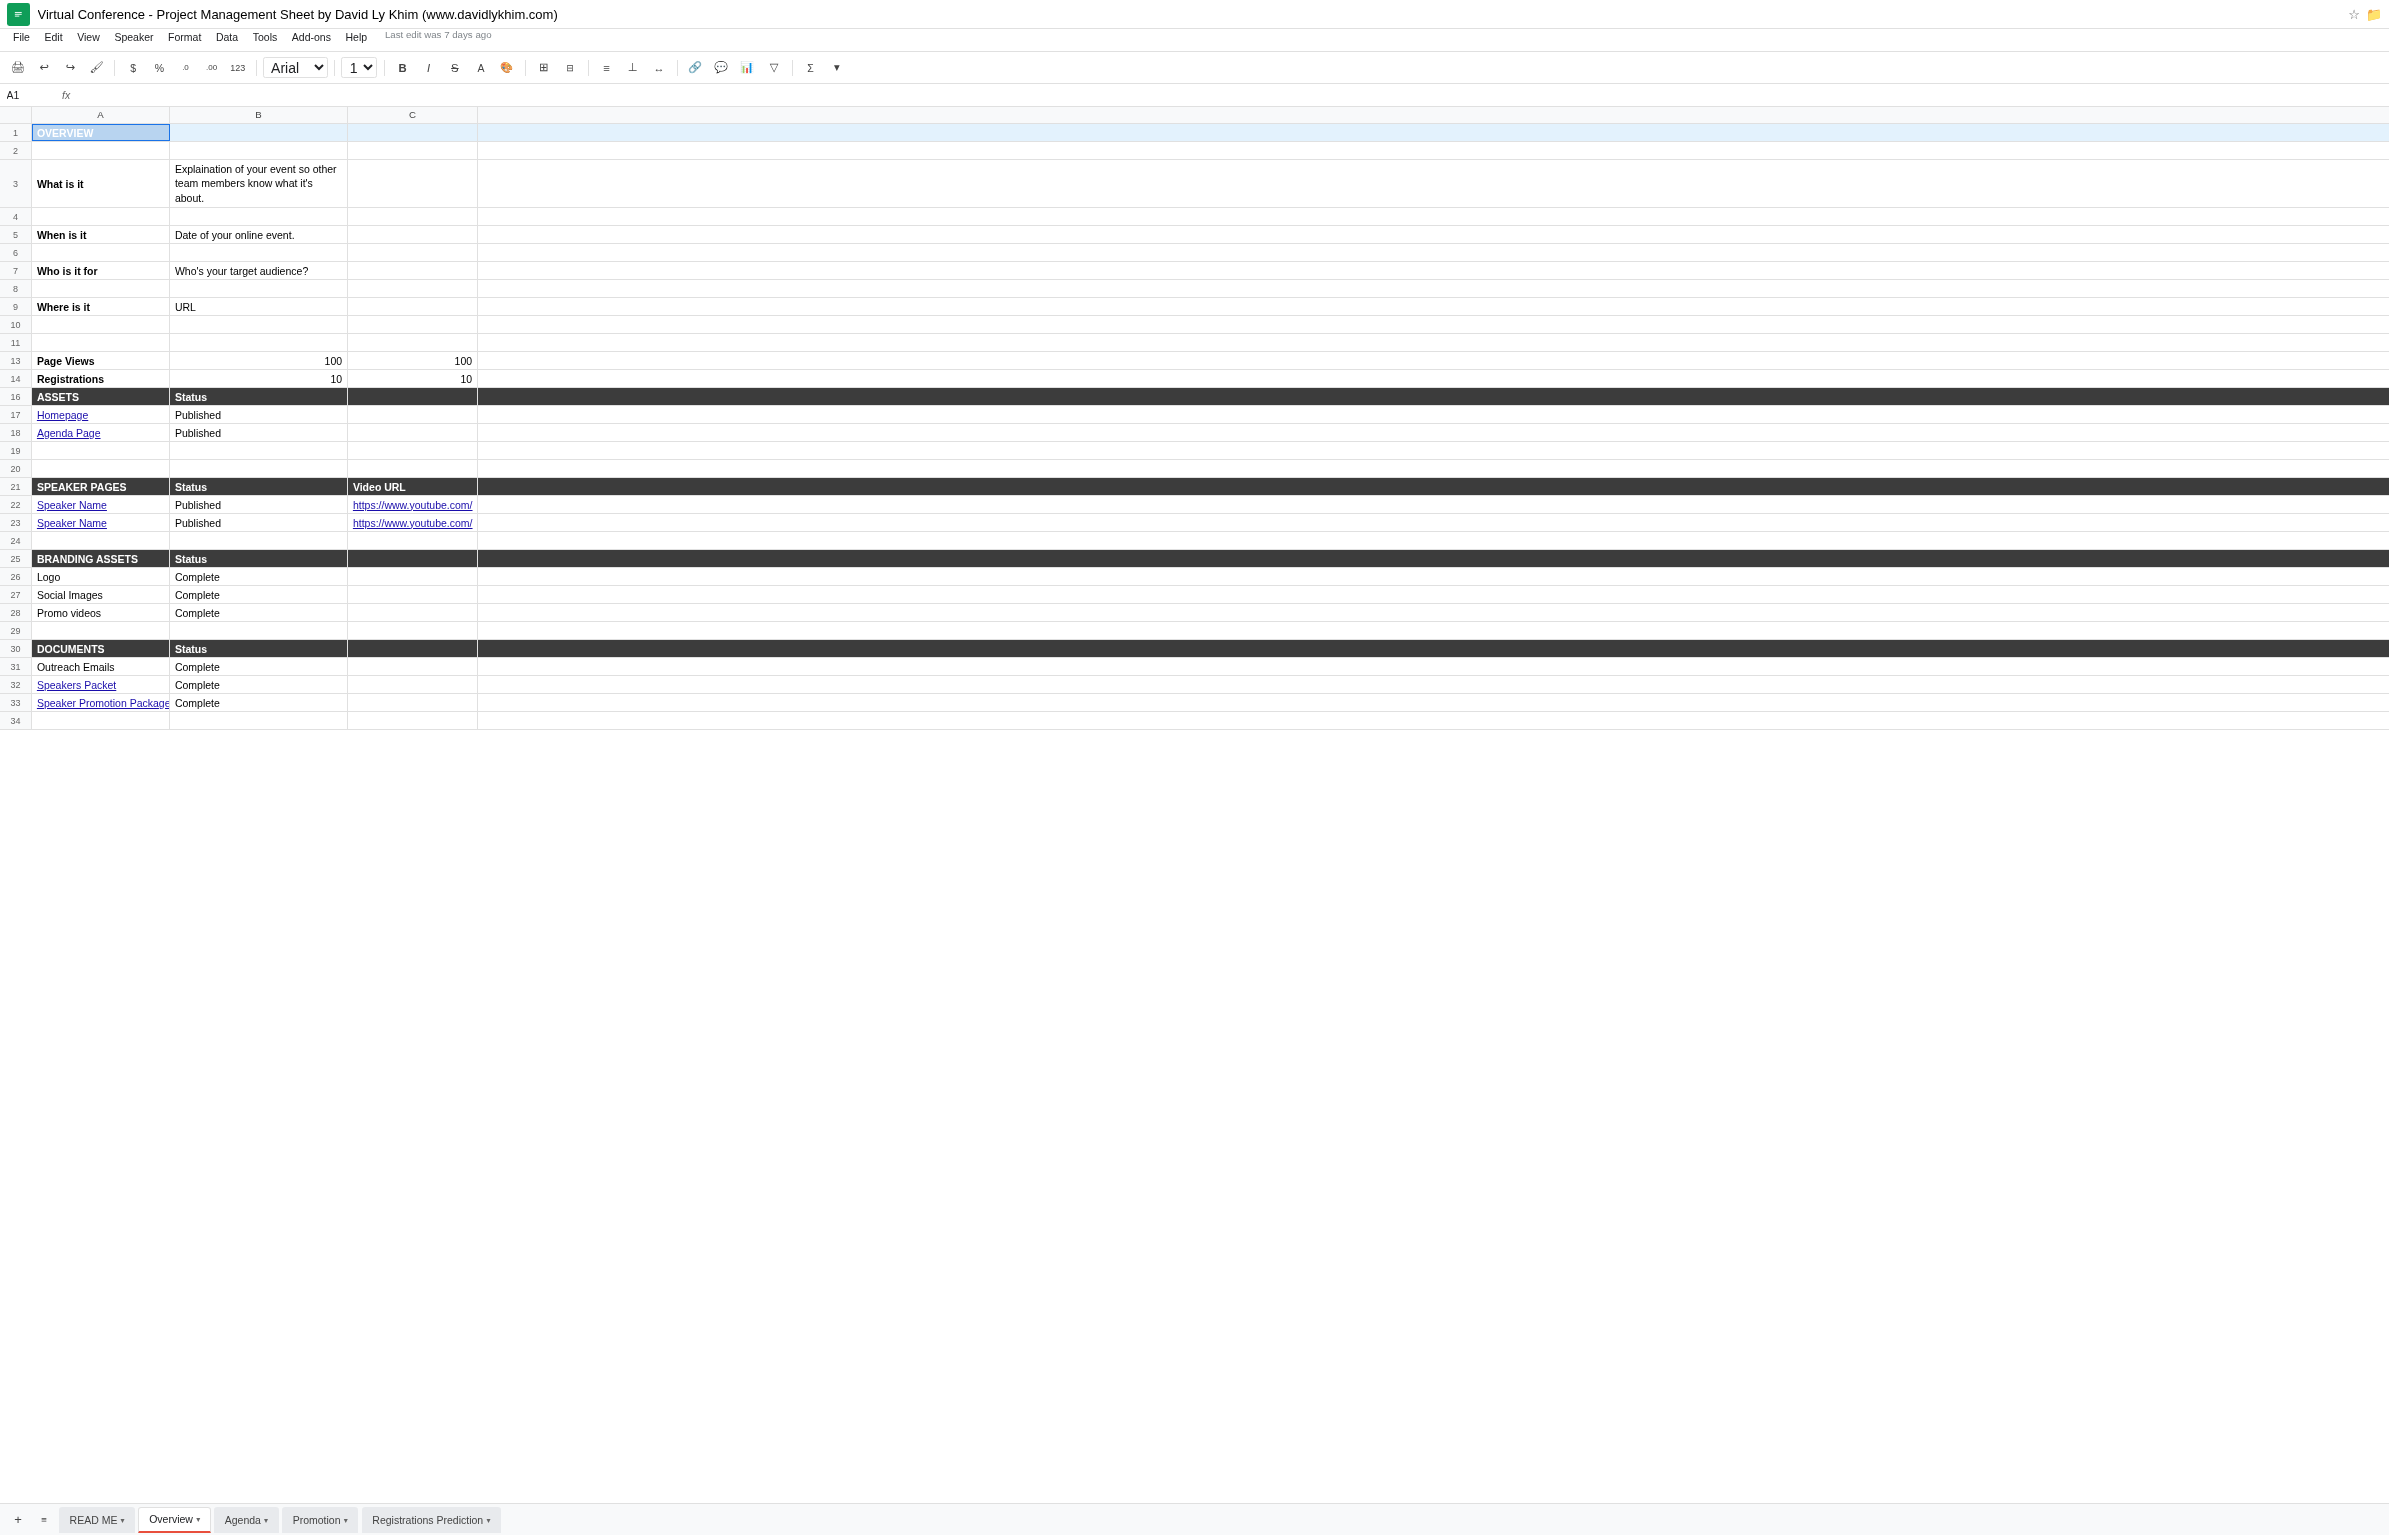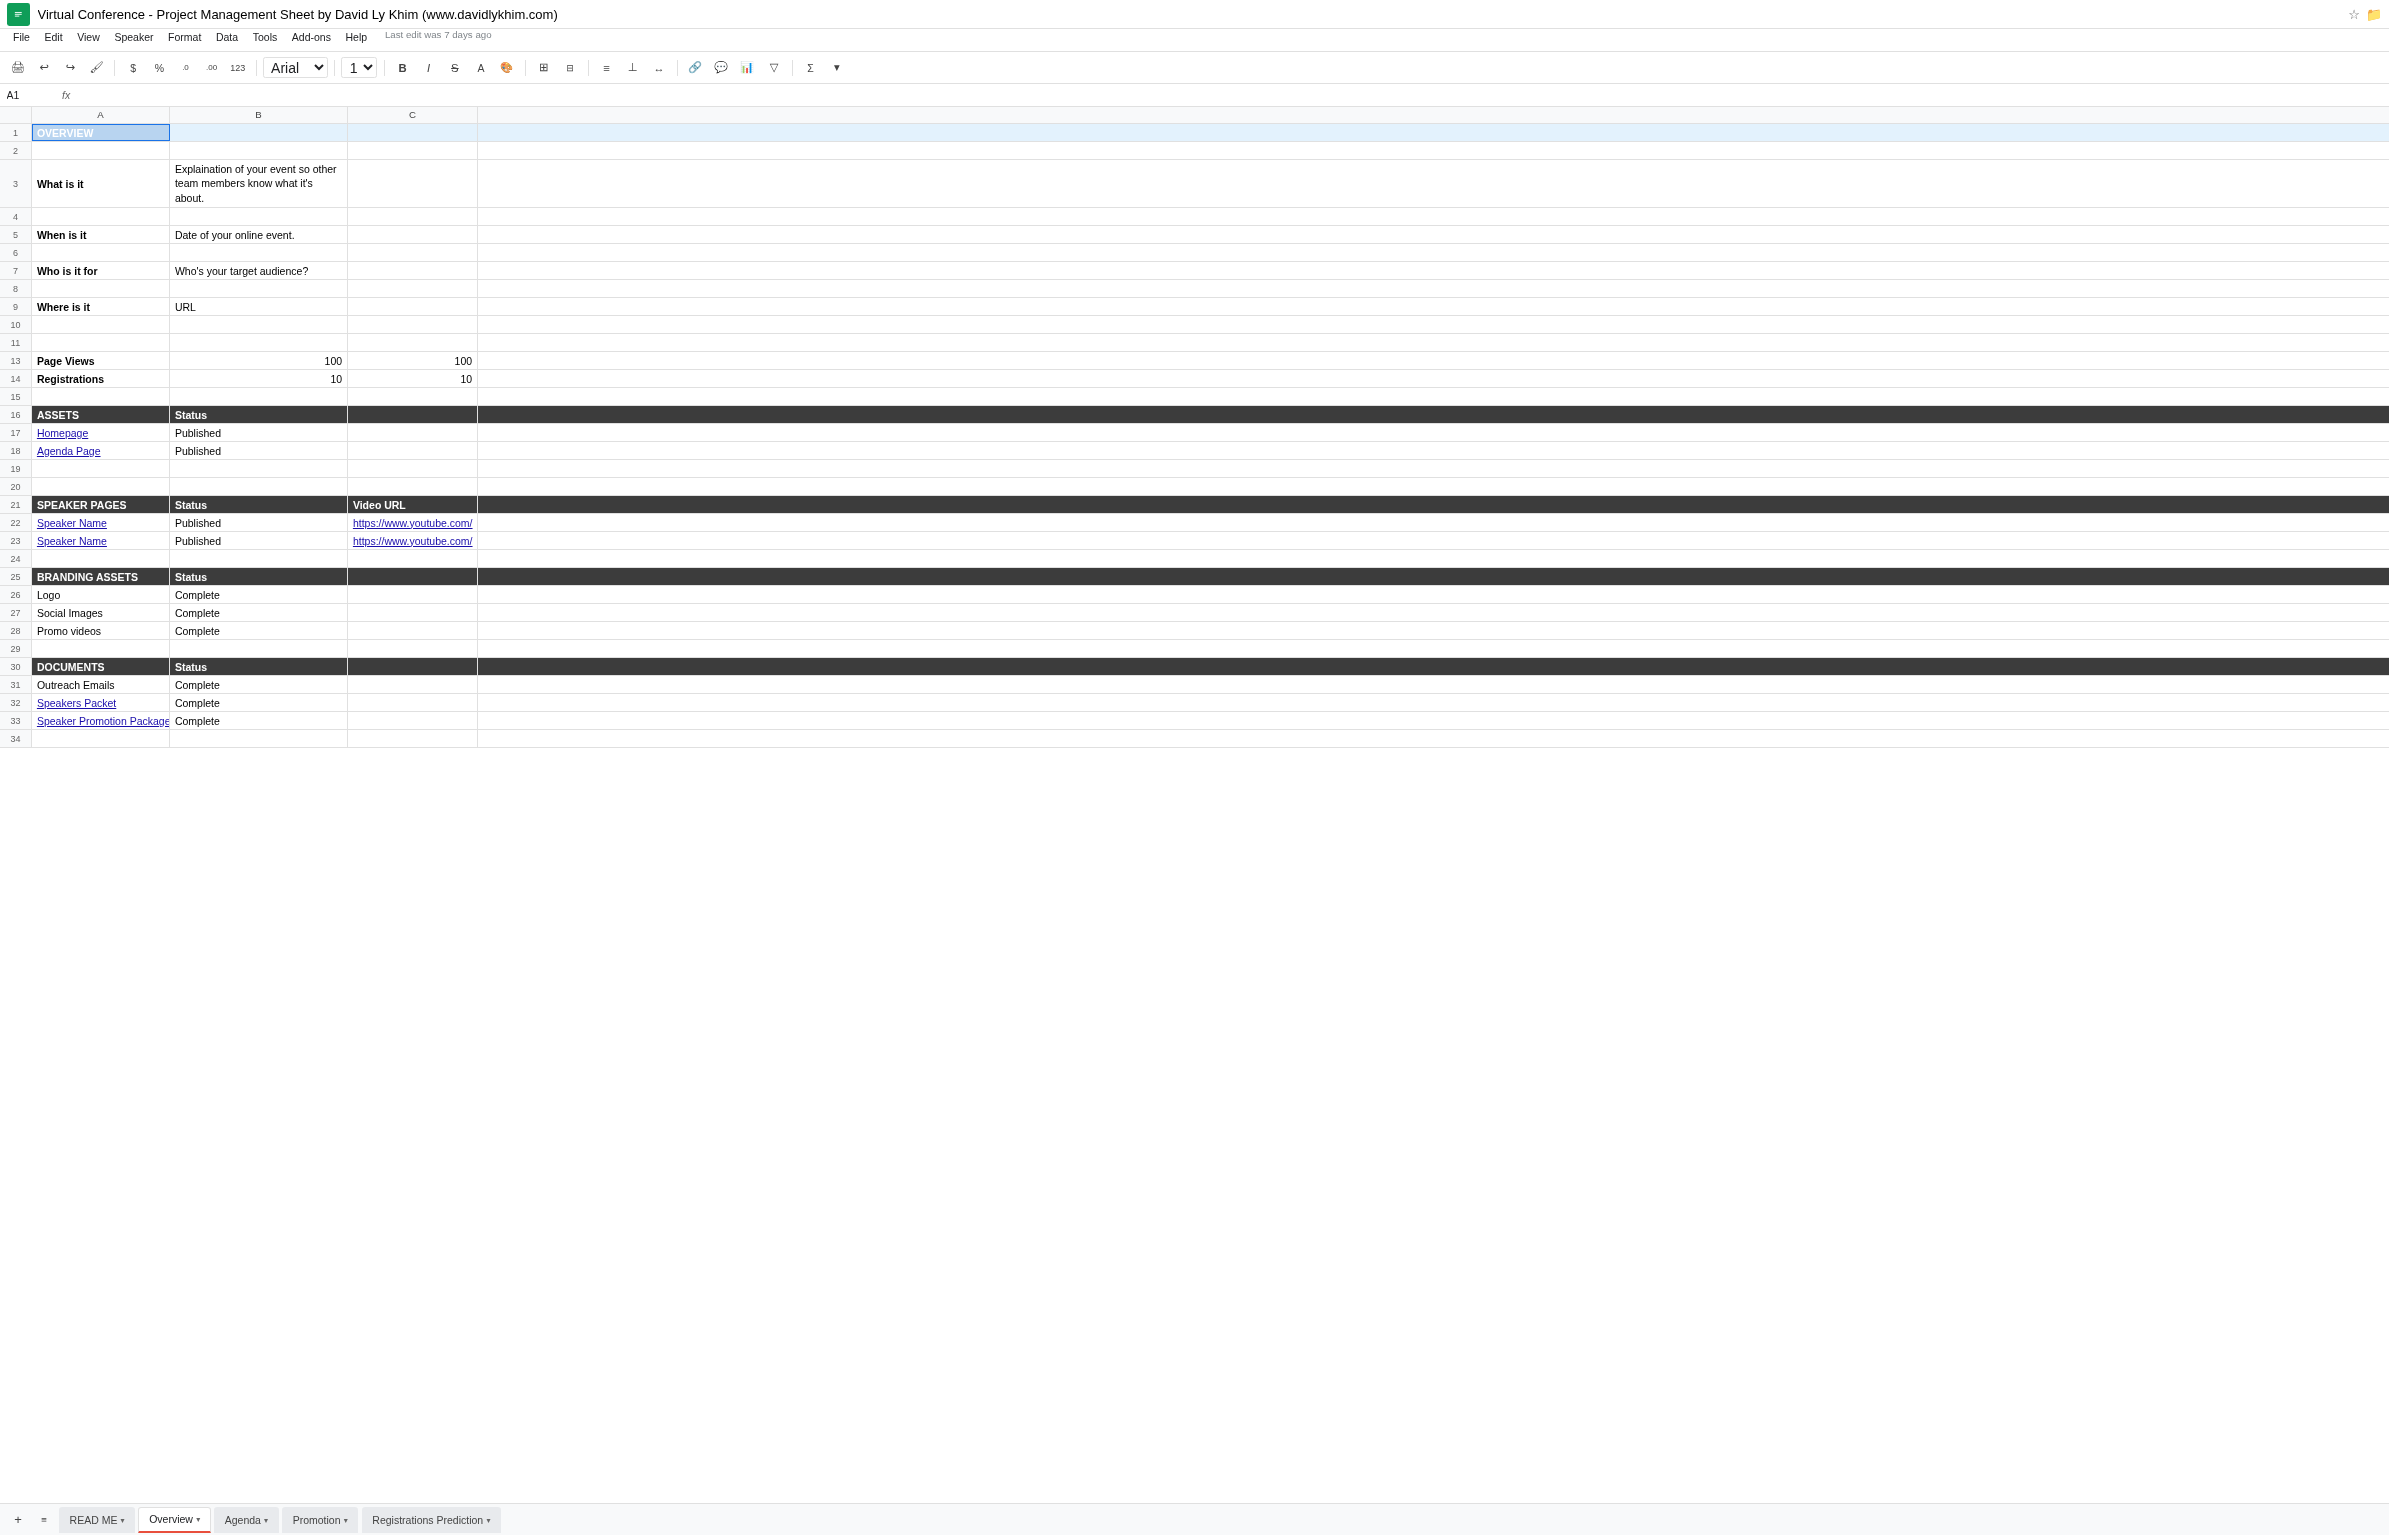--- a/index.html
+++ b/index.html
@@ -280,26 +280,20 @@
         <div class="cell cell-a cell-bold">Page Views</div>
         <div class="cell cell-b cell-right">100</div>
         <div class="cell cell-c cell-right">100</div>
       </div>
       <div class="grid-row">
         <div class="row-num">14</div>
         <div class="cell cell-a cell-bold">Registrations</div>
         <div class="cell cell-b cell-right">10</div>
         <div class="cell cell-c cell-right">10</div>
       </div>
-      <div class="grid-row">
-        <div class="row-num">15</div>
-        <div class="cell cell-a"></div>
-        <div class="cell cell-b"></div>
-        <div class="cell cell-c"></div>
-      </div>
       <div class="grid-row row-dark">
         <div class="row-num">16</div>
         <div class="cell cell-a">ASSETS</div>
         <div class="cell cell-b">Status</div>
         <div class="cell cell-c"></div>
       </div>
       <div class="grid-row">
         <div class="row-num">17</div>
         <div class="cell cell-a cell-link">Homepage</div>
         <div class="cell cell-b">Published</div>

